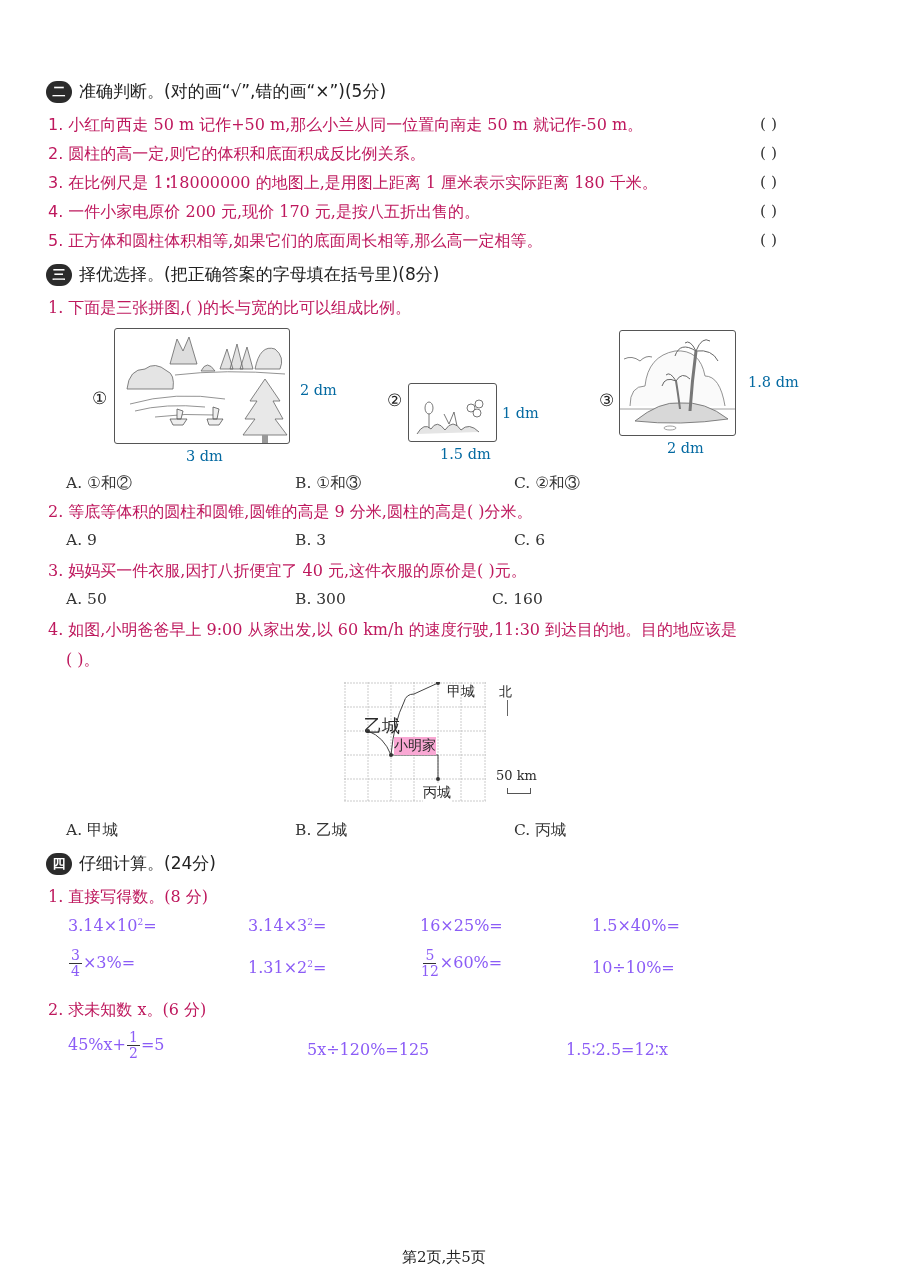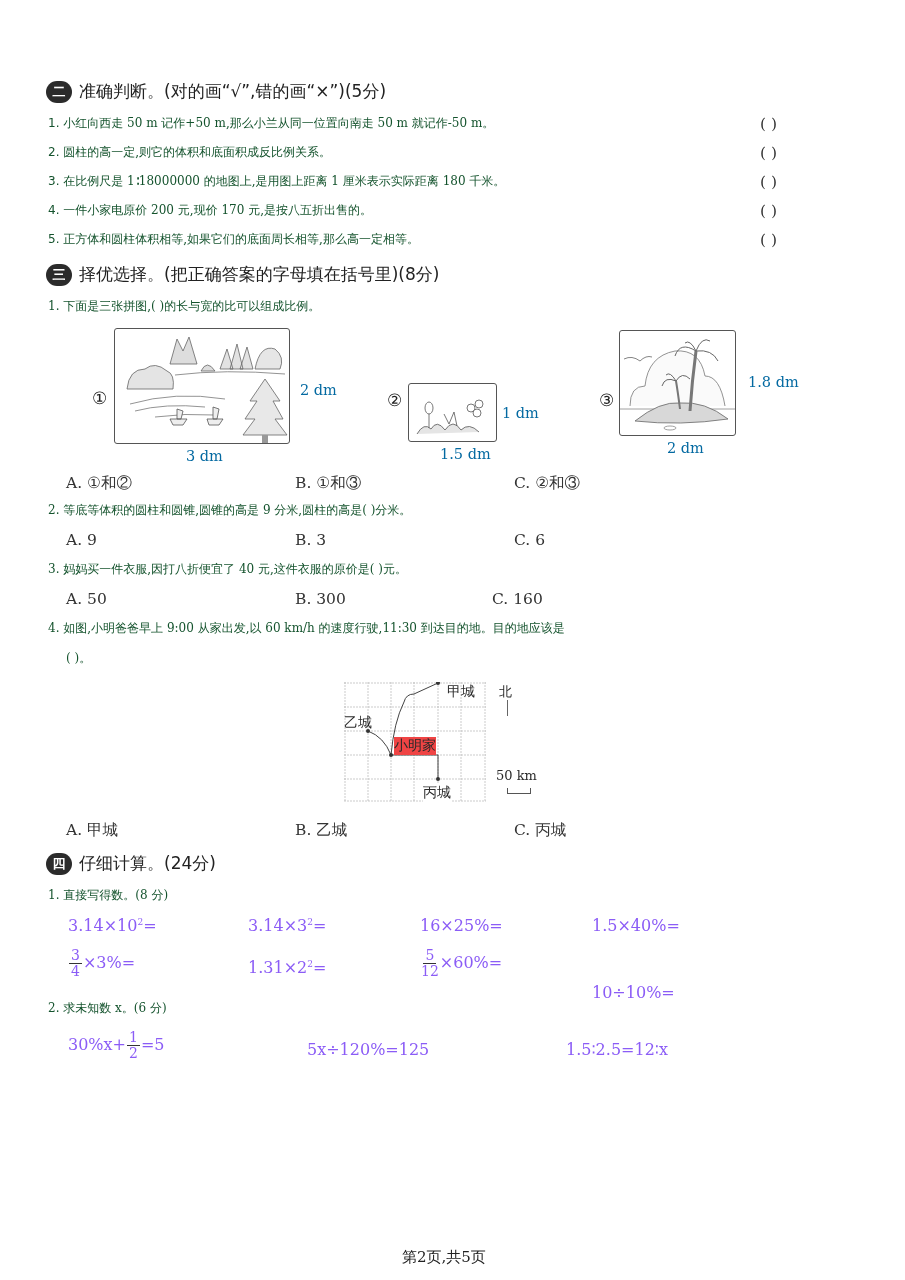--- a/index.html
+++ b/index.html
@@ -6,21 +6,21 @@
   body {
     width: 905px; height: 1280px; background: #ffffff; position: relative; overflow: hidden;
     font-family: "DejaVu Serif", "Liberation Serif", serif; color: #2a2a2a;
   }
   .abs { position: absolute; white-space: nowrap; }
   .sec-head { font-family: "DejaVu Sans", "Liberation Sans", sans-serif; font-size: 17px; color: #222; display: flex; align-items: center; }
   .sec-badge {
     width: 26px; height: 22px; border-radius: 11px; background: #2b2b2b; color: #fff;
     display: inline-flex; align-items: center; justify-content: center; font-size: 13px; margin-right: 7px; font-weight: bold;
   }
-  .q { font-size: 12px; color: #14532d; }
+  .q { font-size: 16px; color: #be185d; }
   .num { font-family: "DejaVu Sans", "Liberation Sans", sans-serif; }
   .paren { font-size: 15.5px; color: #333; }
   .opt { font-size: 15.5px; color: #333; }
   .pic { position: absolute; border: 1.2px solid #555; border-radius: 3px; background: #fff; }
   .dim { font-size: 14.5px; color: #0369a1; position: absolute; white-space: nowrap; }
   .circ { font-size: 17px; position: absolute; color: #222; }
   .frac { display: inline-flex; flex-direction: column; align-items: center; vertical-align: middle; line-height: 1.05; font-size: 14px; margin: 0 1px; }
   .frac .n { border-bottom: 1px solid #333; padding: 0 2px; }
   .calc { font-size: 16px; color: #8b5cf6; }
   sup { font-size: 9px; }
@@ -144,22 +144,22 @@
     <path d="M47 73 Q40 55 24 49" fill="none" stroke="#444" stroke-width="1"></path>
     <path d="M47 73 Q50 40 60 20 Q62 12 70 12 L94 1" fill="none" stroke="#444" stroke-width="1"></path>
     <path d="M47 73 L94 73 L94 97" fill="none" stroke="#444" stroke-width="1"></path>
     <circle cx="47" cy="73" r="2" fill="#333"></circle>
     <circle cx="24" cy="49" r="2" fill="#333"></circle>
     <circle cx="94" cy="1" r="2" fill="#333"></circle>
     <circle cx="94" cy="97" r="2" fill="#333"></circle>
   </svg>
 </div>
 <div class="abs" style="left:447px;top:683px;font-size:14px;">甲城</div>
-<div class="abs" style="left:344px;top:714px;font-size:14px;text-align:center;">乙城</div>
-<div class="abs" style="left:394px;top:737px;font-size:14px;background:#ef4444;">小明家</div>
+<div class="abs" style="left:364px;top:714px;font-size:18px;text-align:center;">乙城</div>
+<div class="abs" style="left:394px;top:737px;font-size:14px;background:#f9a8d4;">小明家</div>
 <div class="abs" style="left:423px;top:784px;font-size:14px;background:#fff;">丙城</div>
 <div class="abs" style="left:499px;top:683px;font-size:13px;">北</div>
 <div class="abs" style="left:507px;top:700px;width:1px;height:16px;background:#666;"></div>
 <div class="abs" style="left:496px;top:768px;font-size:13px;">50 km</div>
 <div class="abs" style="left:507px;top:788px;width:22px;height:5px;border-left:1px solid #555;border-right:1px solid #555;border-bottom:1px solid #555;"></div>
 
 <div class="abs opt" style="left:66px;top:820px;">A. 甲城</div>
 <div class="abs opt" style="left:295px;top:820px;">B. 乙城</div>
 <div class="abs opt" style="left:514px;top:820px;">C. 丙城</div>
 
@@ -181,26 +181,26 @@
       <span>4</span>
     </span><span>×3%=</span>
 </div>
 <div class="abs calc" style="left:248px;top:958px;"><span>1.31×2</span><sup>2</sup><span>=</span></div>
 <div class="abs calc" style="left:420px;top:948px;">
   <span class="frac">
       <span class="n">5</span>
       <span>12</span>
     </span><span>×60%=</span>
 </div>
-<div class="abs calc" style="left:592px;top:958px;margin-top:25px;">10÷10%=</div>
+<div class="abs calc" style="left:592px;top:958px;">10÷10%=</div>
 
 <div class="abs q" style="left:48px;top:1000px;">2. 求未知数 x。(6 分)</div>
 
 <div class="abs calc" style="left:68px;top:1030px;">
-  <span>30%x+</span><span class="frac">
+  <span>45%x+</span><span class="frac">
       <span class="n">1</span>
       <span>2</span>
     </span><span>=5</span>
 </div>
 <div class="abs calc" style="left:307px;top:1040px;">5x÷120%=125</div>
 <div class="abs calc" style="left:566px;top:1040px;">1.5∶2.5=12∶x</div>
 
 <div class="abs footer" style="left:402px;top:1248px;">第2页,共5页</div>
 
 </body></html>

